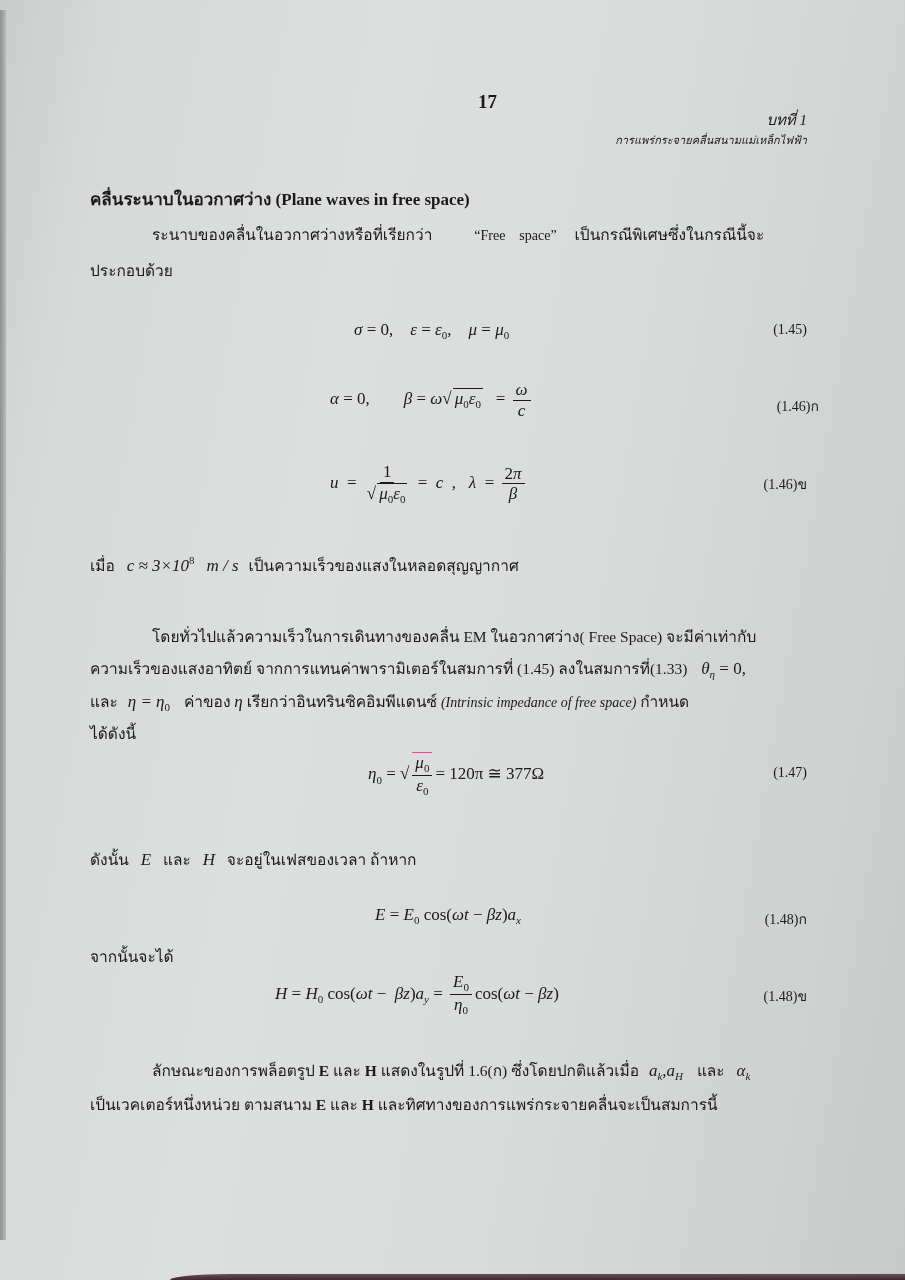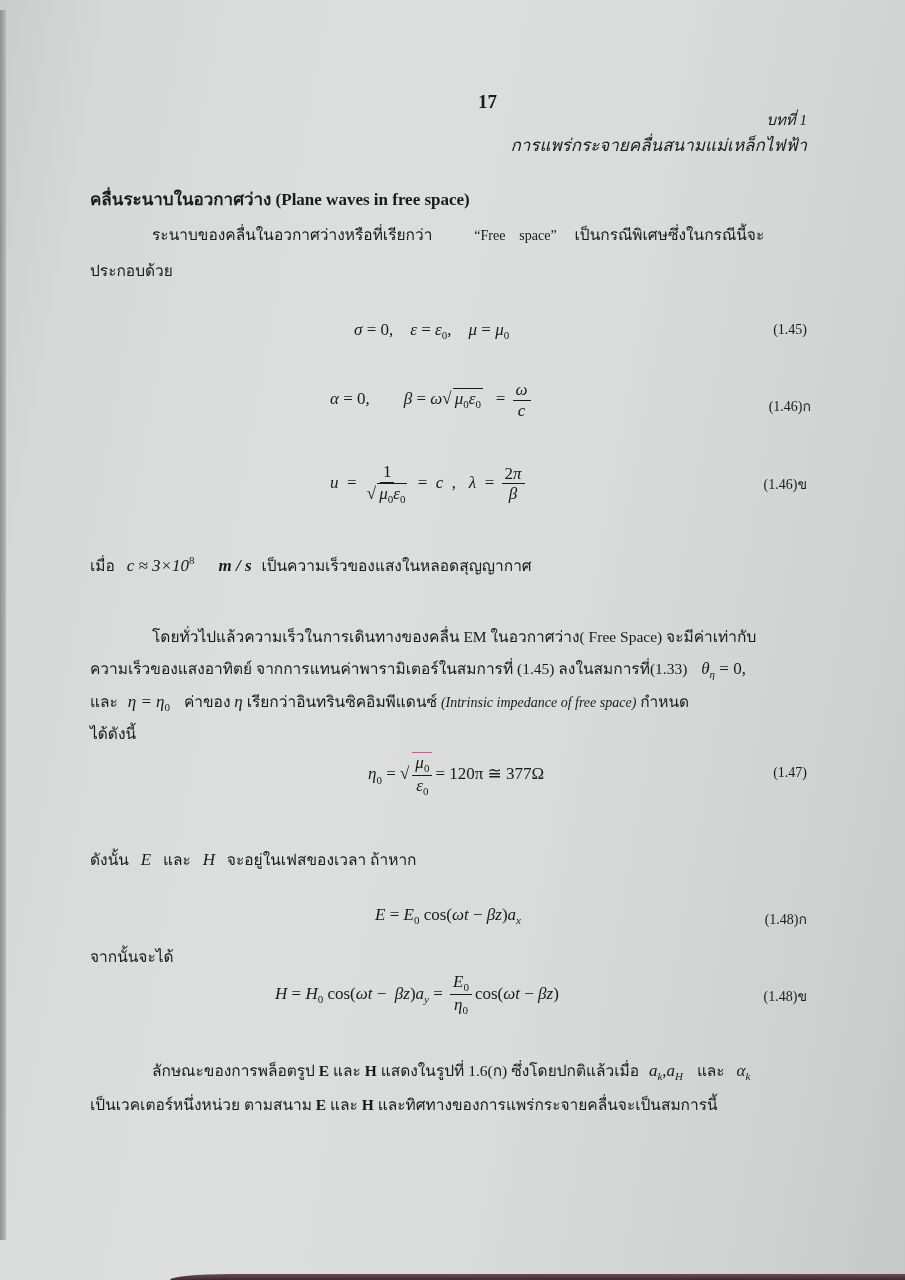--- a/index.html
+++ b/index.html
@@ -14,21 +14,21 @@
     background: linear-gradient(90deg, #8e9190, #b7bab9);
   }
   .bottom-edge {
     position: absolute; left: 170px; right: 0; bottom: 0; height: 6px;
     background: linear-gradient(180deg, #6e4a55, #3c2a30);
     border-top-left-radius: 60px 6px;
   }
   .abs { position: absolute; white-space: nowrap; }
   .page-num { left: 437px; top: 91px; font-size: 19px; font-weight: bold; margin-left: 41px; }
   .chapter { right: 98px; top: 108px; font-size: 15px; font-style: italic; text-align: center; }
-  .chapter-sub { right: 98px; top: 131px; font-size: 17px; font-style: italic; }
+  .chapter-sub { right: 98px; top: 131px; font-size: 11px; font-style: italic; }
   .section-title { left: 90px; top: 185px; font-size: 17px; font-weight: bold; }
   .para { font-size: 15.5px; }
   .math { font-family: "Liberation Serif", "DejaVu Serif", serif; font-size: 17px; }
   .math i { font-style: italic; }
   .eqnum { font-size: 14px; }
   .frac { display: inline-flex; flex-direction: column; align-items: center; vertical-align: middle; margin: 0 3px; }
   .frac .num { border-bottom: 1px solid #1a1a1a; padding: 0 3px; line-height: 1.15; }
   .frac .den { padding: 0 3px; line-height: 1.2; }
   .sqrt { display: inline-block; border-top: 1px solid #1a1a1a; padding: 0 2px; margin-left: 1px; }
   sub { font-size: 11px; }
@@ -59,37 +59,37 @@
 </div>
 <div class="abs eqnum" style="right:98px; top:322px;">(1.45)</div>
 
 <div class="abs math" style="left:330px; top:380px;">
   <i>α</i> = 0, &nbsp;&nbsp;&nbsp;&nbsp;&nbsp;&nbsp;&nbsp;<i>β</i> = <i>ω</i>√<span class="sqrt"><i>μ</i><sub>0</sub><i>ε</i><sub>0</sub></span>&nbsp;&nbsp;&nbsp;=
   <span class="frac">
       <span class="num"><i>ω</i></span>
       <span class="den"><i>c</i></span>
     </span>
 </div>
-<div class="abs eqnum" style="right:94px; top:395px;">(1.46)ก</div>
+<div class="abs eqnum" style="right:86px; top:395px;">(1.46)ก</div>
 
 <div class="abs math" style="left:330px; top:462px;">
   <i>u</i> &nbsp;= <span class="frac">
       <span class="num">1</span>
       <span class="den">√<span class="sqrt"><i>μ</i><sub>0</sub><i>ε</i><sub>0</sub></span></span>
     </span> = &nbsp;<i>c</i> &nbsp;, &nbsp;&nbsp;<i>λ</i> &nbsp;= <span class="frac">
       <span class="num">2<i>π</i></span>
       <span class="den"><i>β</i></span>
     </span>
 </div>
 <div class="abs eqnum" style="right:98px; top:473px;">(1.46)ข</div>
 
 <div class="abs para" style="left:90px; top:553px;">
   <span>เมื่อ</span>
   <span class="math" style="margin-left:8px;"><i>c ≈ 3×10</i><sup>8</sup></span>
-  <i class="math" style="margin-left:20px;font-weight:bold;">m / s</i>
+  <i class="math" style="margin-left:8px;">m / s</i>
   <span style="margin-left:6px;">เป็นความเร็วของแสงในหลอดสุญญากาศ</span>
 </div>
 
 <div class="abs para" style="left:152px; top:624px;text-align:right;">โดยทั่วไปแล้วความเร็วในการเดินทางของคลื่น EM ในอวกาศว่าง( Free Space) จะมีค่าเท่ากับ</div>
 <div class="abs para" style="left:90px; top:656px;">
   <span>ความเร็วของแสงอาทิตย์ จากการแทนค่าพารามิเตอร์ในสมการที่ (1.45) ลงในสมการที่(1.33)</span>
   <span class="math" style="margin-left:10px;"><i>θ</i><sub><i>η</i></sub><span> = 0,</span></span>
 </div>
 <div class="abs para" style="left:90px; top:689px;">
   <span>และ</span>

